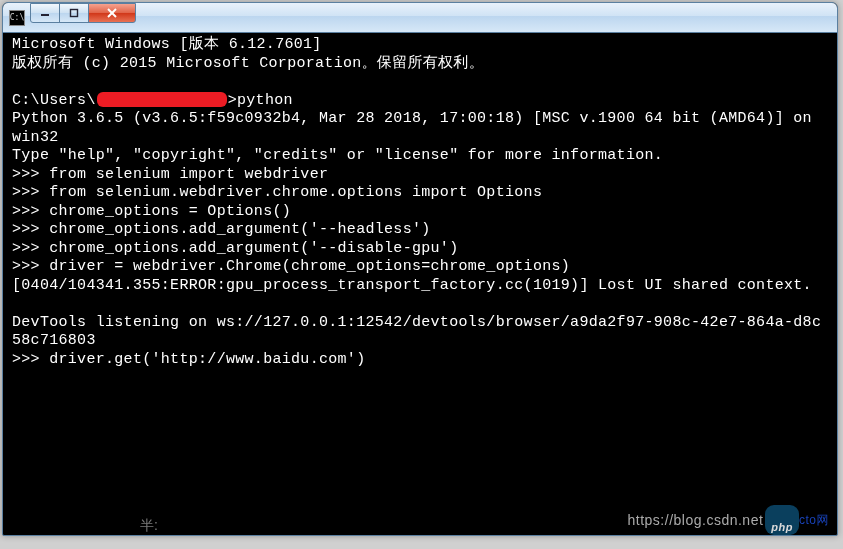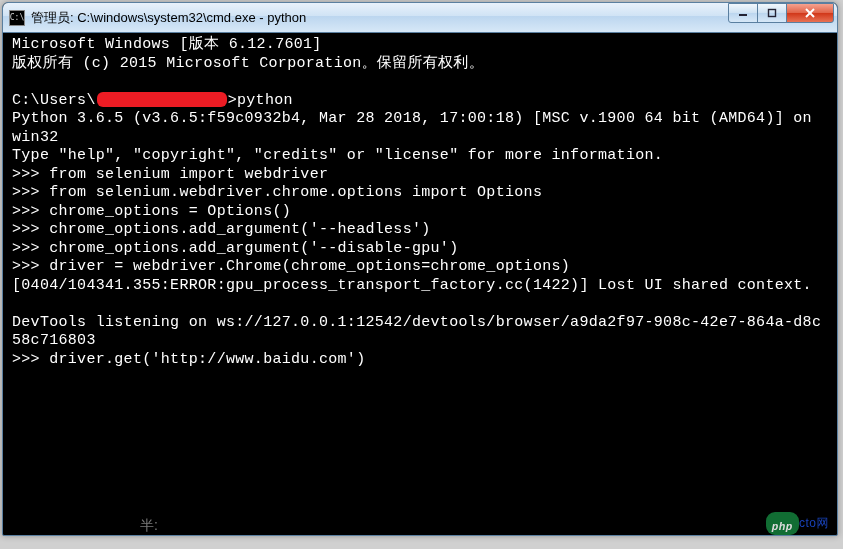--- a/index.html
+++ b/index.html
@@ -95,46 +95,44 @@
     font-family: Arial, sans-serif;
     font-size: 14px;
     letter-spacing: 0.5px;
     opacity: 0.85;
     display: flex;
     align-items: center;
     gap: 2px;
   }
   .php-badge {
     display:inline-block;
-    background:#15803d;
+    background:#0c4a6e;
     color:#fff;
     font-weight:bold;
     border-radius:9px;
-    padding: 9px 6px 2px 6px;
+    padding: 16px 6px 2px 6px;
     font-size: 11px;
     font-style: italic;
-    font-family: Liberation Mono, monospace;
   }
   .jk { color:#1d4ed8; font-size:12px; margin-left: -2px; }
   .footer-label {
     position:absolute;
     left: 140px;
     bottom: 14px;
     color:#7a7a7a;
     font-size:14px;
     font-family:"SimSun",sans-serif;
   }
 </style>
 </head>
 <body>
 
 <div class="window">
   <div class="titlebar">
     <div class="title-icon">C:\</div>
-    <div class="title-text">管理员: C:\windows\system32\cmd.exe - python</div>
     <div class="win-controls">
       <div class="win-btn">
         <svg width="10" height="10" viewBox="0 0 10 10">
             <line x1="1" y1="7" x2="9" y2="7" stroke="#223" stroke-width="2"></line>
           </svg>
       </div>
       <div class="win-btn">
         <svg width="10" height="10" viewBox="0 0 10 10">
             <rect x="1.5" y="1.5" width="7" height="7" fill="none" stroke="#223" stroke-width="1.4"></rect>
           </svg>
@@ -152,25 +150,26 @@
 <span></span>
 <span><span>C:\Users\</span><span class="prompt-redact"></span><span>&gt;python</span></span>
 <span>Python 3.6.5 (v3.6.5:f59c0932b4, Mar 28 2018, 17:00:18) [MSC v.1900 64 bit (AMD64)] on win32</span>
 <span>Type "help", "copyright", "credits" or "license" for more information.</span>
 <span>&gt;&gt;&gt; from selenium import webdriver</span>
 <span>&gt;&gt;&gt; from selenium.webdriver.chrome.options import Options</span>
 <span>&gt;&gt;&gt; chrome_options = Options()</span>
 <span>&gt;&gt;&gt; chrome_options.add_argument('--headless')</span>
 <span>&gt;&gt;&gt; chrome_options.add_argument('--disable-gpu')</span>
 <span>&gt;&gt;&gt; driver = webdriver.Chrome(chrome_options=chrome_options)</span>
-<span>[0404/104341.355:ERROR:gpu_process_transport_factory.cc(1422)] Lost UI shared context.</span>
+<span>[0404/104341.355:ERROR:gpu_process_transport_factory.cc(1019)] Lost UI shared context.</span>
 <span></span>
 <span>DevTools listening on ws://127.0.0.1:12542/devtools/browser/a9da2f97-908c-42e7-864a-d8c58c716803</span>
 <span>&gt;&gt;&gt; driver.get('http://www.baidu.com')</span>
 </div>
 </div>
 
 <div class="footer-label">半:</div>
 
 <div class="watermark">
+  <span>https://blog.csdn.net</span>
   <span class="php-badge">php</span>
     <span class="jk">cto网</span>
 </div>
 
 </body></html>

